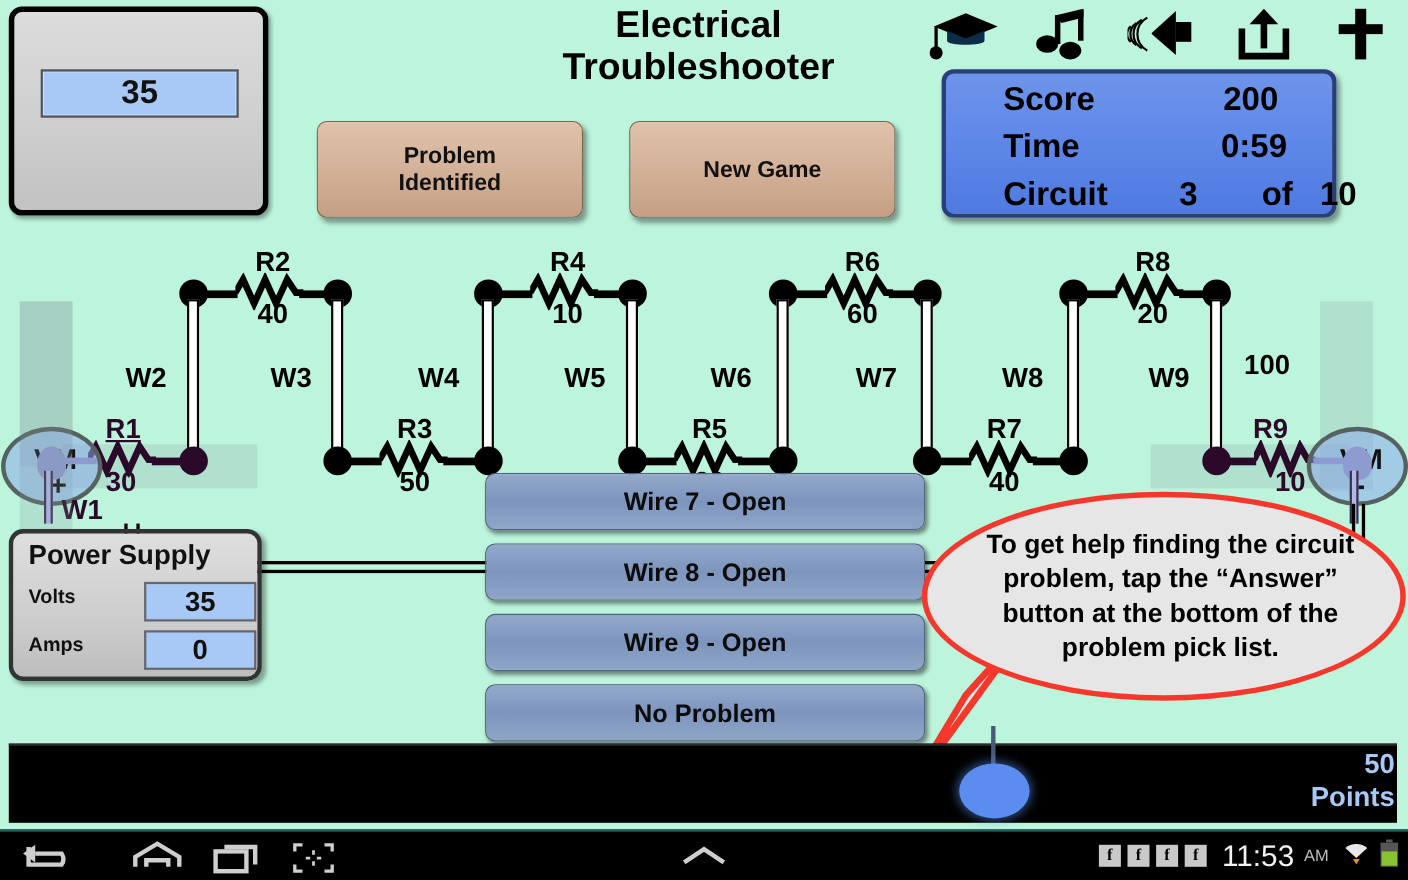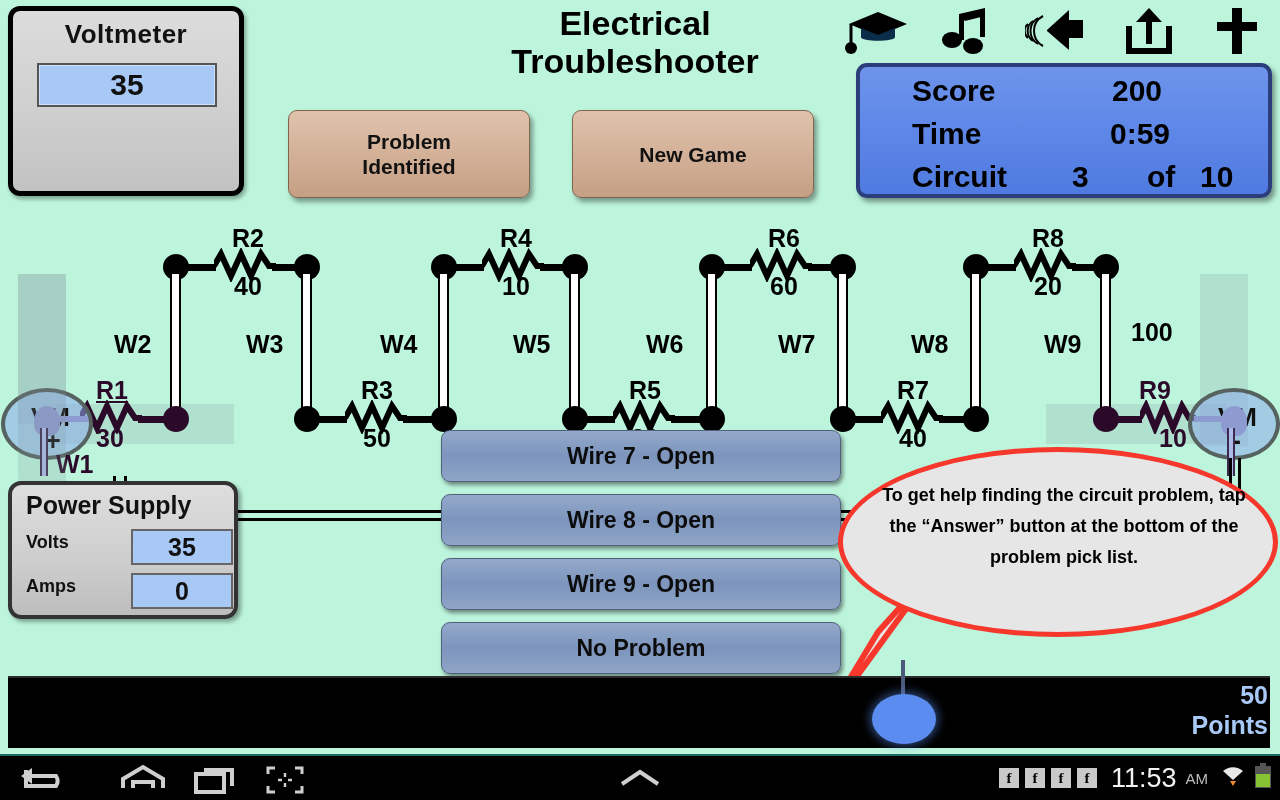--- a/index.html
+++ b/index.html
@@ -48,21 +48,21 @@
     border:1px solid #7d6550;border-radius:9px;box-sizing:border-box;
     display:flex;align-items:center;justify-content:center;text-align:center;
     font-size:21px;font-weight:bold;color:#111;line-height:25px;
     box-shadow:3px 4px 5px rgba(0,0,0,.38);
   }
   #btn-problem{left:288px;top:110px;width:242px;height:88px;}
   #btn-newgame{left:572px;top:110px;width:242px;height:88px;}
 
   
   .score-panel{
-    position:absolute;left:856px;top:63px;width:416px;height:135px;
+    position:absolute;left:856px;top:63px;width:359px;height:135px;
     background:linear-gradient(180deg,#6e94ea 0%,#5f88e8 45%,#4f7ae0 100%);
     border:4px solid #2b3d7a;border-radius:11px;box-sizing:border-box;
     box-shadow:3px 4px 5px rgba(0,0,0,.4);
     color:#000;font-weight:bold;font-size:30px;padding-left:28px;
   }
   .score-row{position:absolute;left:0;width:100%;height:43px;}
   .score-row .lbl{position:absolute;left:52px;}
   .score-row .val{position:absolute;}
   #srow0{top:7px;}  #srow0 .val{left:252px;}
   #srow1{top:50px;} #srow1 .val{left:250px;}
@@ -119,21 +119,21 @@
   }
 
   
   .bubble{
     position:absolute;left:838px;top:447px;width:440px;height:190px;
     background:#e6e6e6;border:5px solid #f5372c;border-radius:50%/50%;
     box-sizing:border-box;
   }
   .bubble-text{
     position:absolute;left:30px;top:28px;width:382px;text-align:center;
-    font-size:18px;line-height:31px;font-weight:bold;color:#000;
+    font-size:24px;line-height:31px;font-weight:bold;color:#000;
   }
   .bubble-tail{position:absolute;left:820px;top:560px;width:120px;height:165px;}
 
   
   .blackbar{position:absolute;left:8px;top:676px;width:1262px;height:70px;background:#000;
      border-top:2px solid #2b2b2b;}
   .points{position:absolute;right:12px;top:680px;width:140px;text-align:right;
      color:#a8c8f5;font-size:25px;font-weight:bold;line-height:30px;}
   .pendulum-ball{position:absolute;left:872px;top:694px;width:64px;height:50px;border-radius:50%;
      background:#5b8df0;box-shadow:0 0 8px 3px rgba(91,141,240,.45);}
@@ -148,21 +148,20 @@
      display:flex;align-items:center;justify-content:center;font-family:"Liberation Serif",serif;}
   .clock{color:#f2f2f2;font-size:27px;margin-left:8px;letter-spacing:0px;}
   .ampm{color:#bdbdbd;font-size:15px;margin-left:3px;}
 </style>
 </head>
 <body>
 
 <div id="stage">
 
   <div class="vm-panel">
-    <div class="vm-title">Voltmeter</div>
     <div class="vm-readout">35</div>
   </div>
 
   <div class="app-title">
     <div>Electrical</div>
     <div>Troubleshooter</div>
   </div>
 
   <div class="topicons">
     <div class="ic" style="left:0px;">

